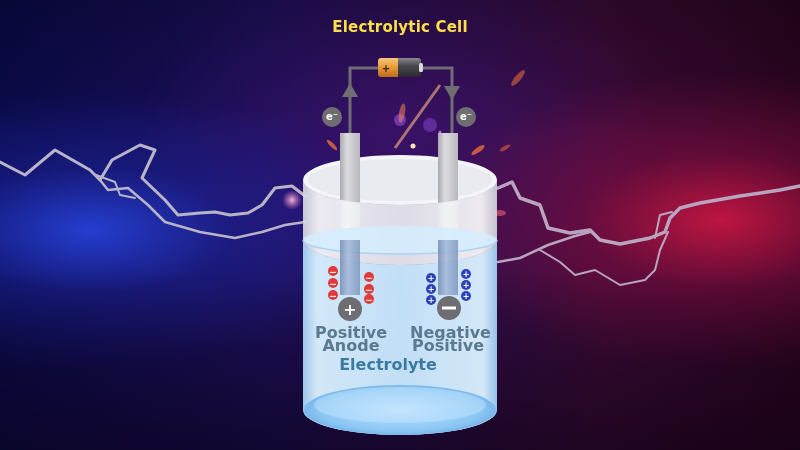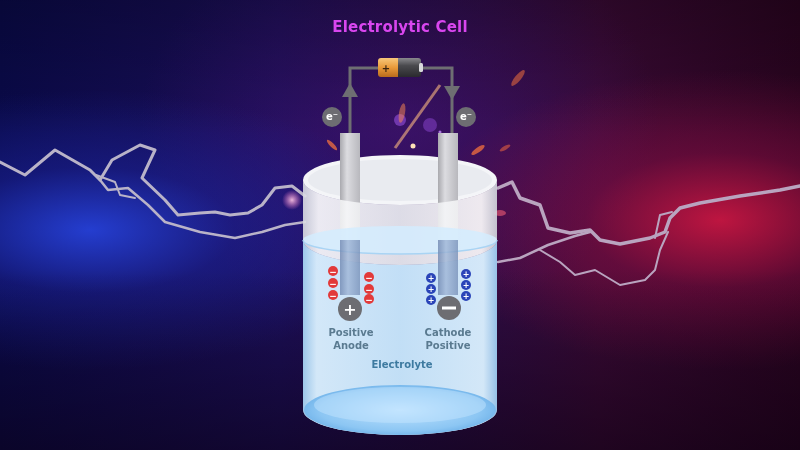--- a/index.html
+++ b/index.html
@@ -19,29 +19,29 @@
     }
     .stage::after {
       content: ""; position: absolute; inset: 0;
       background: linear-gradient(180deg, rgba(0,0,0,0.25) 0%, rgba(0,0,0,0) 30%, rgba(0,0,0,0) 60%, rgba(10,0,15,0.55) 100%);
       pointer-events: none;
     }
     svg.art { position: absolute; left: 0; top: 0; width: 800px; height: 450px; }
     .title {
       position: absolute; left: 0; width: 800px; top: 18px;
       text-align: center; font-weight: bold; font-size: 15px;
-      color: #d946ef; letter-spacing: 0.2px;
+      color: #fde047; letter-spacing: 0.2px;
     }
     .label {
       position: absolute; text-align: center; font-weight: bold;
-      font-size: 10px; line-height: 13px; color: #5a7a90;
+      font-size: 16px; line-height: 13px; color: #5a7a90;
     }
     .label.anode { left: 315px; top: 326px; width: 72px; }
     .label.cathode { left: 410px; top: 326px; width: 76px; }
-    .label.electrolyte { left: 352px; top: 358px; width: 100px; color: #3d7aa0; }
+    .label.electrolyte { left: 338px; top: 358px; width: 100px; color: #3d7aa0; }
     .e-badge {
       position: absolute; width: 20px; height: 20px; border-radius: 50%;
       background: #6d6d72; color: #fff; font-size: 10px; font-weight: bold;
       text-align: center; line-height: 20px;
     }
   </style>
 </head>
 <body>
 
 <div class="stage"></div>
@@ -206,16 +206,16 @@
 <div class="title">Electrolytic Cell</div>
 
 <div class="e-badge" style="left:322px; top:107px;">e⁻</div>
 <div class="e-badge" style="left:456px; top:107px;">e⁻</div>
 
 <div class="label anode">
   <div>Positive</div>
   <div>Anode</div>
 </div>
 <div class="label cathode">
-  <div>Cathode</div>
+  <div>Negative</div>
   <div>Positive</div>
 </div>
 <div class="label electrolyte">Electrolyte</div>
 
 </body></html>

